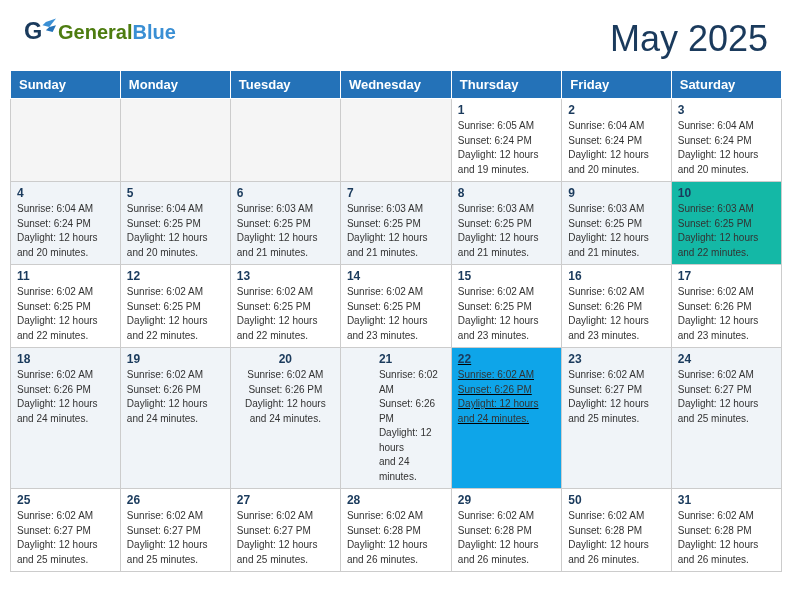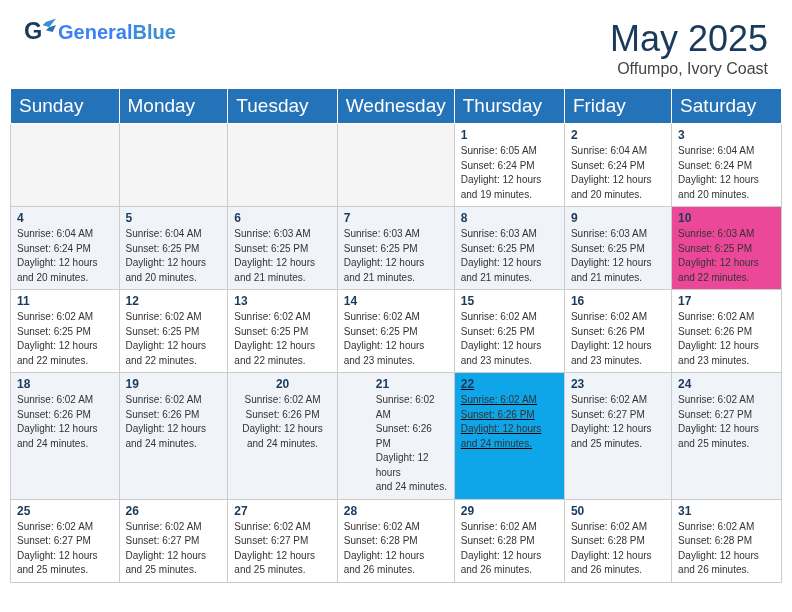--- a/index.html
+++ b/index.html
@@ -36,22 +36,22 @@
     .calendar-table {
       width: calc(100% - 20px);
       margin: 0 10px 10px 10px;
       border-collapse: collapse;
     }
     .calendar-table th {
       background: #2472b8;
       color: #fff;
       text-align: left;
       padding: 6px 8px;
-      font-size: 19px;
-      font-weight: normal;
+      font-size: 13px;
+      font-weight: bold;
       border: 1px solid #fff;
     }
     .calendar-table td {
       border: 1px solid #ccc;
       vertical-align: top;
       padding: 4px 6px;
       width: 112px;
       min-height: 80px;
       background: #fff;
     }
@@ -88,27 +88,26 @@
 
 <div class="header">
   <div class="logo-wrapper">
     <svg class="logo-bird" viewBox="0 0 38 32" xmlns="http://www.w3.org/2000/svg">
       <text x="0" y="24" font-size="28" font-family="Arial" font-weight="bold" fill="#1a3a5c">G</text>
       <polygon points="26,4 38,0 30,10 22,8" fill="#3a8fd4"></polygon>
       <polygon points="30,10 38,8 34,16 26,14" fill="#2472b8"></polygon>
     </svg>
     <div class="logo">
       <div style="font-size:20px; font-weight:bold; line-height:1;">
-        <span style="color:#3b82f6;">General</span><span style="color:#3a8fd4;">Blue</span>
+        <span style="color:#4d7c0f;">General</span><span style="color:#3a8fd4;">Blue</span>
       </div>
     </div>
   </div>
   <div class="title-block">
     <h1>May 2025</h1>
-    <h2>Offumpo, Ivory Coast</h2>
   </div>
 </div>
 
 <table class="calendar-table">
   <thead>
     <tr>
     <th>Sunday</th>
         <th>Monday</th>
         <th>Tuesday</th>
         <th>Wednesday</th>
@@ -154,21 +153,21 @@
           <div class="day-info">Sunrise: 6:03 AM<br>Sunset: 6:25 PM<br>Daylight: 12 hours<br>and 21 minutes.</div>
         </td>
         <td style="background: rgb(240, 244, 248);">
           <span class="day-num">8</span>
           <div class="day-info">Sunrise: 6:03 AM<br>Sunset: 6:25 PM<br>Daylight: 12 hours<br>and 21 minutes.</div>
         </td>
         <td style="background: rgb(240, 244, 248);">
           <span class="day-num">9</span>
           <div class="day-info">Sunrise: 6:03 AM<br>Sunset: 6:25 PM<br>Daylight: 12 hours<br>and 21 minutes.</div>
         </td>
-        <td style="background: #ec4899;">
+        <td style="background: #14b8a6;">
           <span class="day-num">10</span>
           <div class="day-info">Sunrise: 6:03 AM<br>Sunset: 6:25 PM<br>Daylight: 12 hours<br>and 22 minutes.</div>
         </td>
       </tr>
       <tr>
         <td>
           <span class="day-num">11</span>
           <div class="day-info">Sunrise: 6:02 AM<br>Sunset: 6:25 PM<br>Daylight: 12 hours<br>and 22 minutes.</div>
         </td>
         <td>

